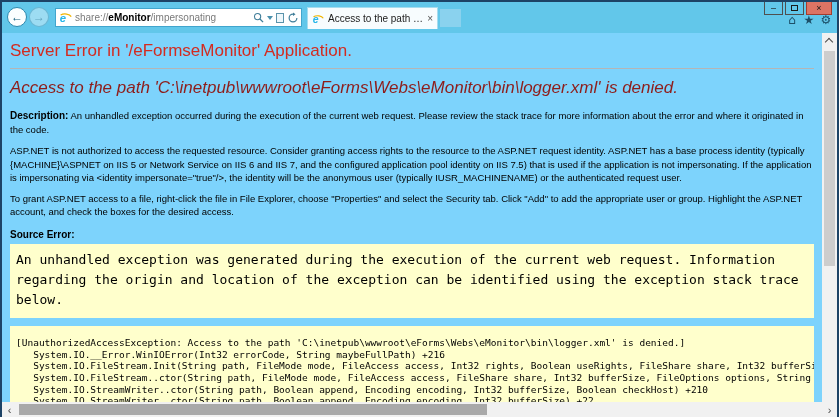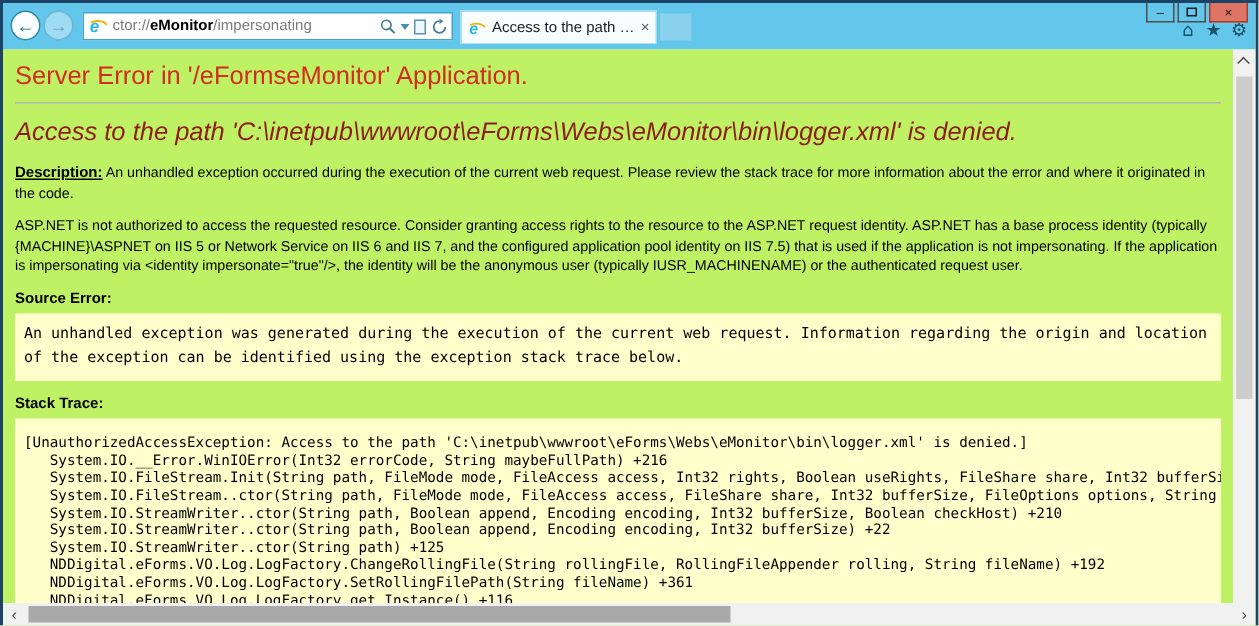--- a/index.html
+++ b/index.html
@@ -30,31 +30,31 @@
   .newtab { position:absolute; left:438px; top:7px; width:21px; height:18px; background:#8ad2ee; }
   .win-controls { position:absolute; top:0; right:5px; display:flex; }
   .win-btn { width:19px; height:13px; display:flex; align-items:center; justify-content:center;
     font-size:9px; line-height:1; color:#1a1a1a; border:1px solid #4f4f4f; border-top:none; background:transparent; margin-left:2px; }
   .win-close { width:26px; background:#dd7464; border-color:#a23d2f; }
   .maxbox { width:7px; height:6px; border:1px solid #1a1a1a; display:inline-block; }
   .toolbar-icons { position:absolute; top:12px; right:4px; display:flex; gap:3px;
     color:#1c4f68; font-family:"DejaVu Sans", sans-serif; font-size:12px; line-height:1; }
   .toolbar-icons span { width:14px; text-align:center; }
   
-  .content { position:absolute; top:31px; left:0; right:0; bottom:0; background:#bef264; }
+  .content { position:absolute; top:31px; left:0; right:0; bottom:0; background:#7dd3fc; }
   .page-body { position:absolute; top:0; left:0; right:15px; bottom:15px; overflow:hidden; padding:2px 0 0 8px; }
   .eh1 { font-size:17px; font-weight:400; color:#d32b20; margin:6px 0 0 0; letter-spacing:0; }
   .ehr { border:none; border-top:1px solid #b5b5b5; margin:7px 8px 9px 0; }
   .eh2 { font-size:17px; font-weight:400; font-style:italic; color:#8e1d1a; margin:0 0 11px 0; }
   .ep { font-size:9.5px; color:#000; margin:0 8px 8px 0; line-height:1.4; }
-  .ep b { font-size:10px;text-decoration:underline; }
+  .ep b { font-size:10px; }
   .elabel { font-size:10px; font-weight:700; margin:10px 16px 4px 0; }
   .ybox { background:#ffffcc; margin:2px 8px 8px 0; }
   .ybox pre { margin:0; font-family:"DejaVu Sans Mono", monospace; color:#000; }
-  .src-pre { font-size:10px; line-height:1.55; padding:6px 6px 8px 6px; white-space:pre-wrap; }
+  .src-pre { font-size:13px; line-height:1.55; padding:6px 6px 8px 6px; white-space:pre-wrap; }
   .stk-pre { font-size:9.5px; line-height:11.6px; padding:11px 0 10px 6px; white-space:pre; overflow:hidden; }
   
   .vscroll { position:absolute; top:0; right:0; width:15px; bottom:15px; background:#f1f1f1; }
   .vthumb { position:absolute; top:18px; left:2px; width:11px; height:215px; background:#cdcdcd; }
   .chev-up { position:absolute; top:6px; left:4px; width:6px; height:6px;
     border-left:1px solid #4a4a4a; border-top:1px solid #4a4a4a; transform:rotate(45deg); }
   .hscroll { position:absolute; left:0; right:0; bottom:0; height:15px; background:#f1f1f1; font-size:11px; color:#4a4a4a; }
   .harrow { position:absolute; top:0; width:15px; height:15px; display:flex; align-items:center; justify-content:center; }
   .harrow.left { left:0; } .harrow.right { right:0; }
   .hthumb { position:absolute; left:17px; top:2px; width:468px; height:11px; background:#a9a9a9; }
@@ -74,21 +74,21 @@
       <span>→</span>
     </div>
 
     <div class="addressbar">
       <span style="margin-right:3px;">
         <svg width="13" height="13" viewBox="0 0 16 16">
           <text x="1" y="13" font-size="14" font-style="italic" font-weight="bold" fill="#28b6e9" font-family="Liberation Sans, sans-serif">e</text>
           <path d="M2 5 A8 5 0 0 1 15 7" stroke="#f0b400" stroke-width="1.6" fill="none"></path>
         </svg>
       </span>
-      <span class="addr-text"><span>ctor://</span><b>eMonitor</b><span>/impersonating</span></span>
+      <span class="addr-text"><span>share://</span><b>eMonitor</b><span>/impersonating</span></span>
       <span class="addr-ic">
         <span>
           <svg width="11" height="11" viewBox="0 0 12 12">
               <circle cx="5" cy="5" r="3.4" fill="none" stroke="#3f7d99" stroke-width="1.2"></circle>
               <line x1="7.6" y1="7.6" x2="11" y2="11" stroke="#3f7d99" stroke-width="1.4"></line>
             </svg>
         </span>
         <span class="caret"></span>
         <span class="pageic"></span>
         <span>
@@ -135,27 +135,27 @@
     <div class="page-body">
 
       <h1 class="eh1">Server Error in '/eFormseMonitor' Application.</h1>
       <hr class="ehr">
       <h2 class="eh2">Access to the path 'C:\inetpub\wwwroot\eForms\Webs\eMonitor\bin\logger.xml' is denied.</h2>
 
       <p class="ep"><b>Description:</b><span> An unhandled exception occurred during the execution of the current web request. Please review the stack trace for more information about the error and where it originated in the code.</span></p>
 
 
       <p class="ep">ASP.NET is not authorized to access the requested resource. Consider granting access rights to the resource to the ASP.NET request identity. ASP.NET has a base process identity (typically {MACHINE}\ASPNET on IIS 5 or Network Service on IIS 6 and IIS 7, and the configured application pool identity on IIS 7.5) that is used if the application is not impersonating. If the application is impersonating via &lt;identity impersonate="true"/&gt;, the identity will be the anonymous user (typically IUSR_MACHINENAME) or the authenticated request user.</p>
+      <p class="ep">To grant ASP.NET access to a file, right-click the file in File Explorer, choose "Properties" and select the Security tab. Click "Add" to add the appropriate user or group. Highlight the ASP.NET account, and check the boxes for the desired access.</p>
 
       <div class="elabel">Source Error:</div>
       <div class="ybox">
         <pre class="src-pre">An unhandled exception was generated during the execution of the current web request. Information regarding the origin and location of the exception can be identified using the exception stack trace below.</pre>
       </div>
 
-      <div class="elabel">Stack Trace:</div>
       <div class="ybox" style="margin-bottom:0;">
         <pre class="stk-pre">[UnauthorizedAccessException: Access to the path 'C:\inetpub\wwwroot\eForms\Webs\eMonitor\bin\logger.xml' is denied.]
    System.IO.__Error.WinIOError(Int32 errorCode, String maybeFullPath) +216
    System.IO.FileStream.Init(String path, FileMode mode, FileAccess access, Int32 rights, Boolean useRights, FileShare share, Int32 bufferSize, FileOptions options, SECURITY_ATTRIBUTES secAttrs, String msgPath, Boolean bFromProxy, Boolean useLongPath, Boolean checkHost) +210
    System.IO.FileStream..ctor(String path, FileMode mode, FileAccess access, FileShare share, Int32 bufferSize, FileOptions options, String msgPath, Boolean bFromProxy, Boolean useLongPath, Boolean checkHost) +210
    System.IO.StreamWriter..ctor(String path, Boolean append, Encoding encoding, Int32 bufferSize, Boolean checkHost) +210
    System.IO.StreamWriter..ctor(String path, Boolean append, Encoding encoding, Int32 bufferSize) +22
    System.IO.StreamWriter..ctor(String path) +125
    NDDigital.eForms.VO.Log.LogFactory.ChangeRollingFile(String rollingFile, RollingFileAppender rolling, String fileName) +192
    NDDigital.eForms.VO.Log.LogFactory.SetRollingFilePath(String fileName) +361

